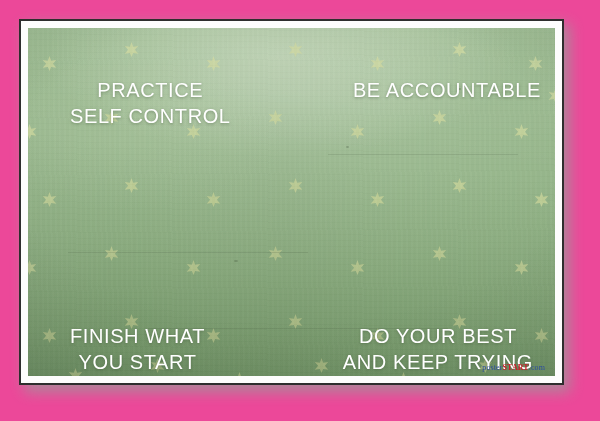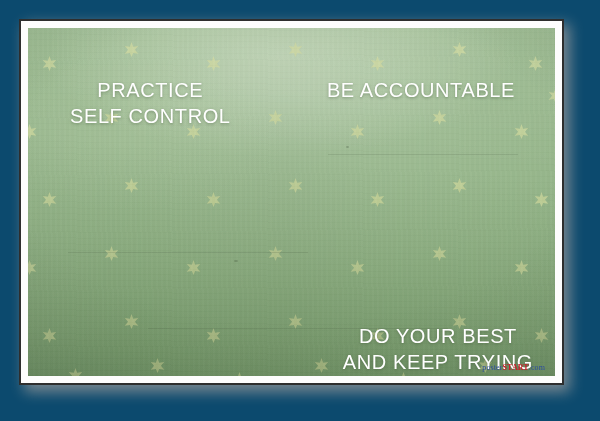--- a/index.html
+++ b/index.html
@@ -13,21 +13,21 @@
     overflow: hidden;
     background: #ffffff;
     font-family: "Liberation Sans", sans-serif;
   }
 
   
   #page {
     position: relative;
     width: 600px;
     height: 421px;
-    background: #0c4a6e;
+    background: #ec4899;
   }
 
   
   .frame-shadow {
     position: absolute;
     left: 24px;
     top: 24px;
     width: 546px;
     height: 368px;
     background: #9a9a9a;
@@ -162,21 +162,21 @@
     font-family: "Liberation Sans", sans-serif;
     font-weight: 300;
     font-size: 20px;
     letter-spacing: 0.6px;
     line-height: 1.28;
     text-shadow: 0 1px 3px rgba(60,80,52,0.45);
     white-space: nowrap;
   }
 
   #quote-tl { left: 42px;  top: 50px;  text-align: center; }
-  #quote-tr { right: 40px; top: 50px;  text-align: center; }
+  #quote-tr { right: 14px; top: 50px;  text-align: center; }
   #quote-bl { left: 42px;  top: 296px; text-align: center; }
   #quote-br { right: 22px; top: 296px; text-align: center; }
 
   .quote .l1, .quote .l2 { display: block; }
 
   
   #headline {
     position: absolute;
     left: 0;
     right: 0;
@@ -283,20 +283,24 @@
           <div class="quote" id="quote-tl">
             <span class="l1">PRACTICE</span>
             <span class="l2">SELF CONTROL</span>
           </div>
 
           <div class="quote" id="quote-tr">
             <span class="l1">BE ACCOUNTABLE</span>
           </div>
 
 
+          <div class="quote" id="quote-bl">
+            <span class="l1">FINISH WHAT</span>
+            <span class="l2">YOU START</span>
+          </div>
 
           <div class="quote" id="quote-br">
             <span class="l1">DO YOUR BEST</span>
             <span class="l2">AND KEEP TRYING</span>
           </div>
 
           <div id="watermark"><span class="wm-poster">poster</span><span class="wm-envy">START</span><span class="wm-com">.com</span></div>
 
         </div>
       </div>

